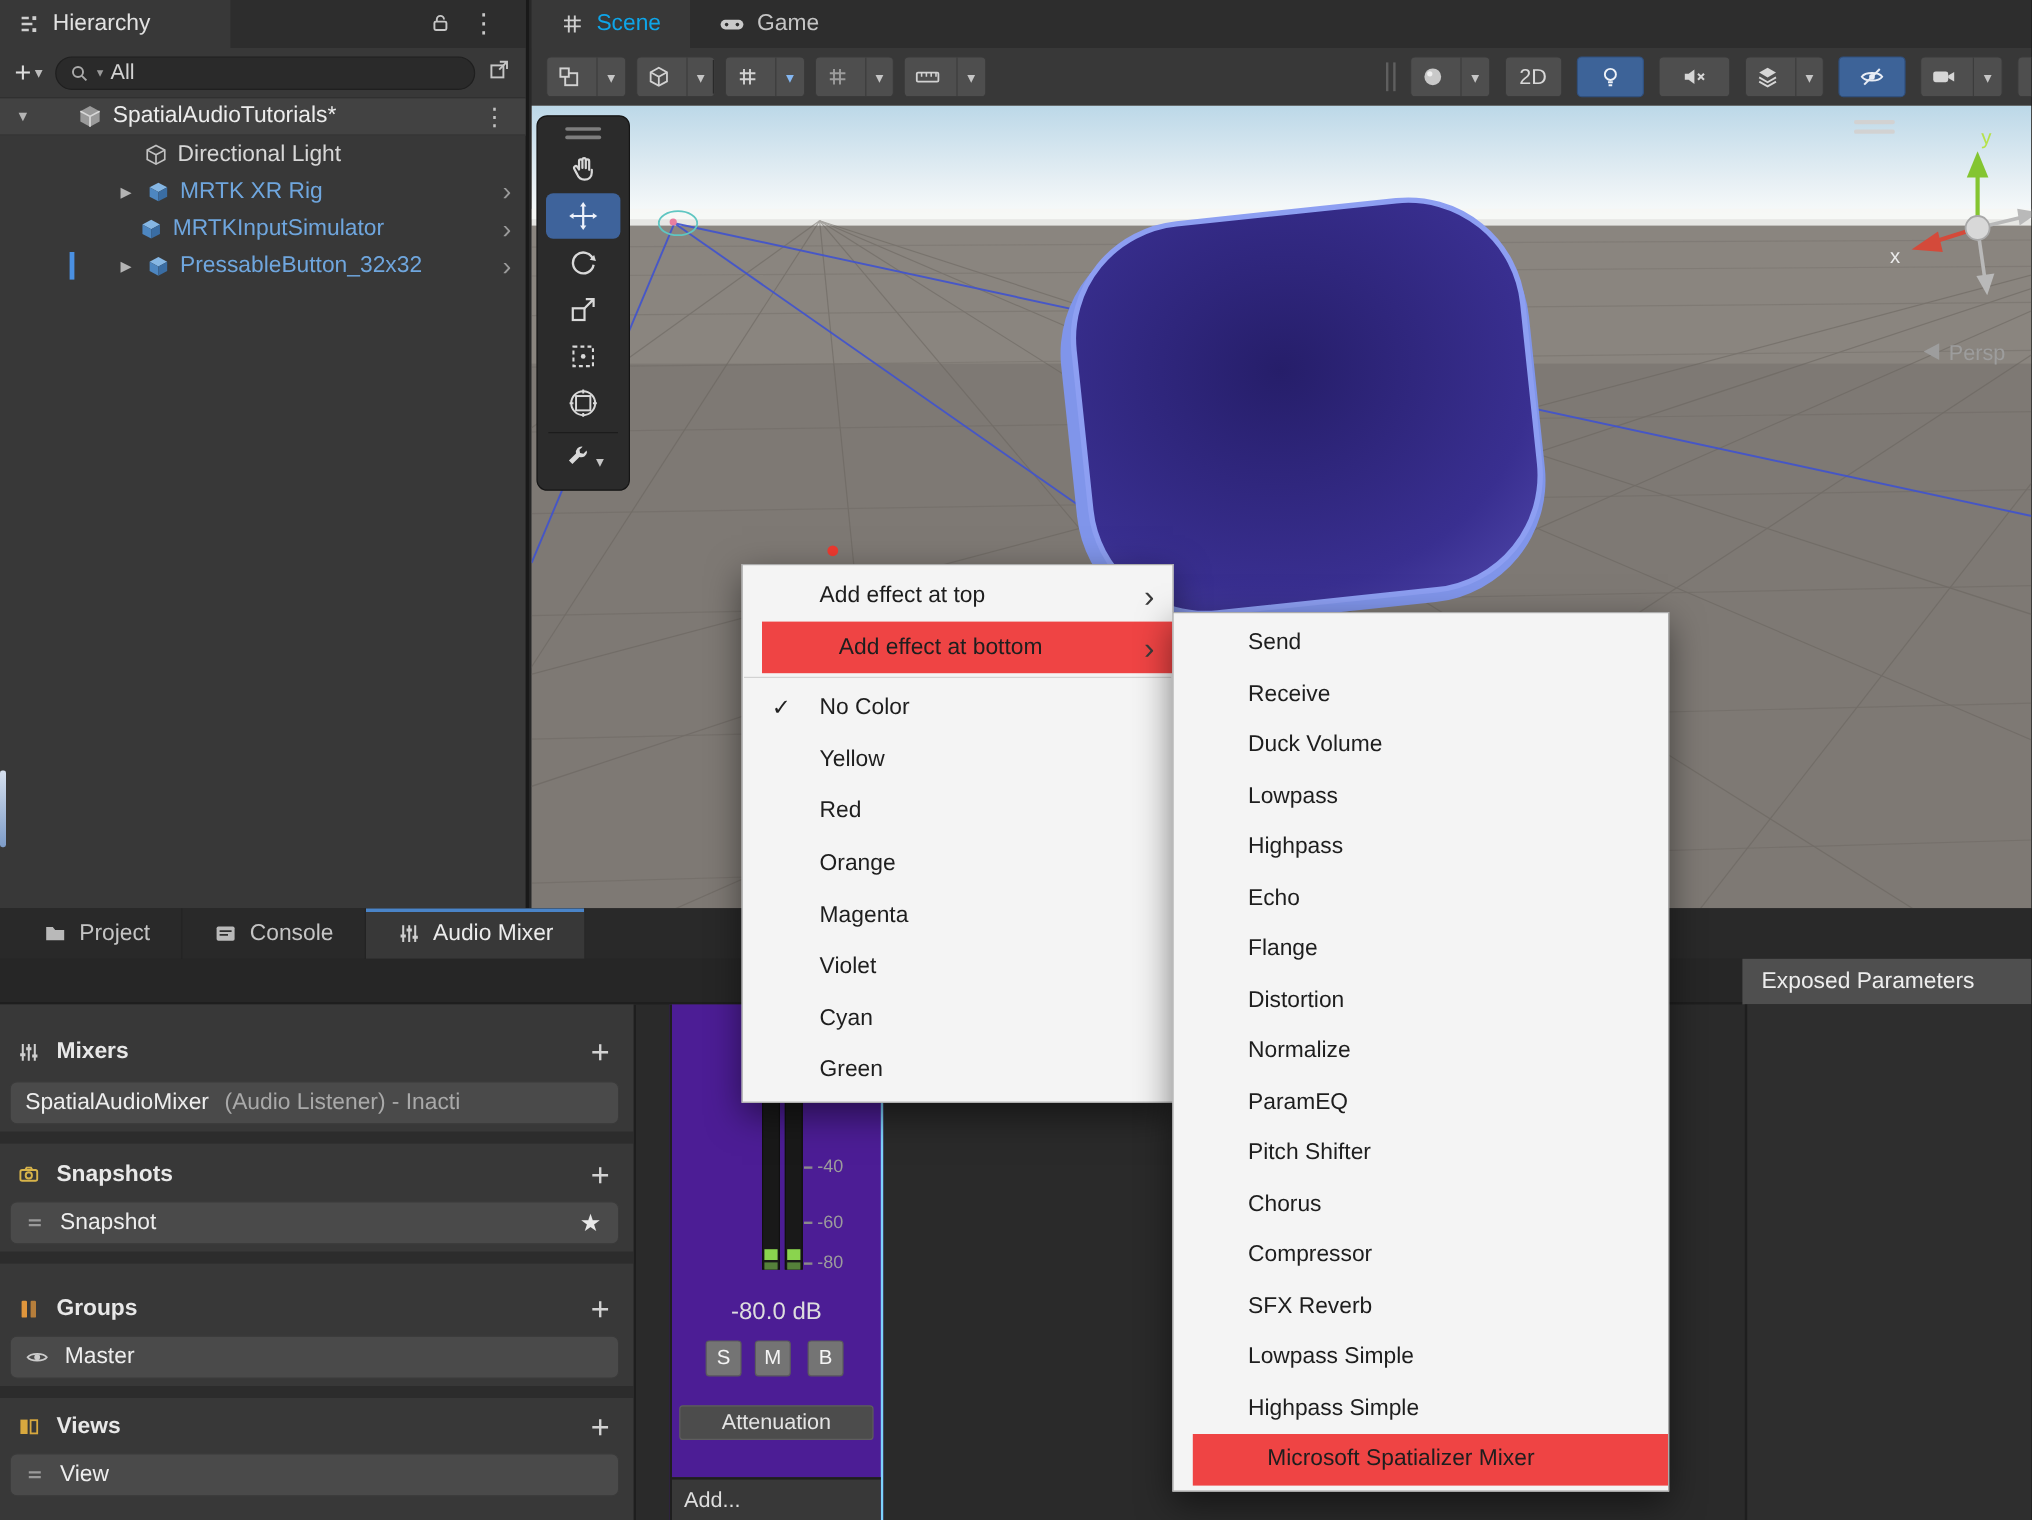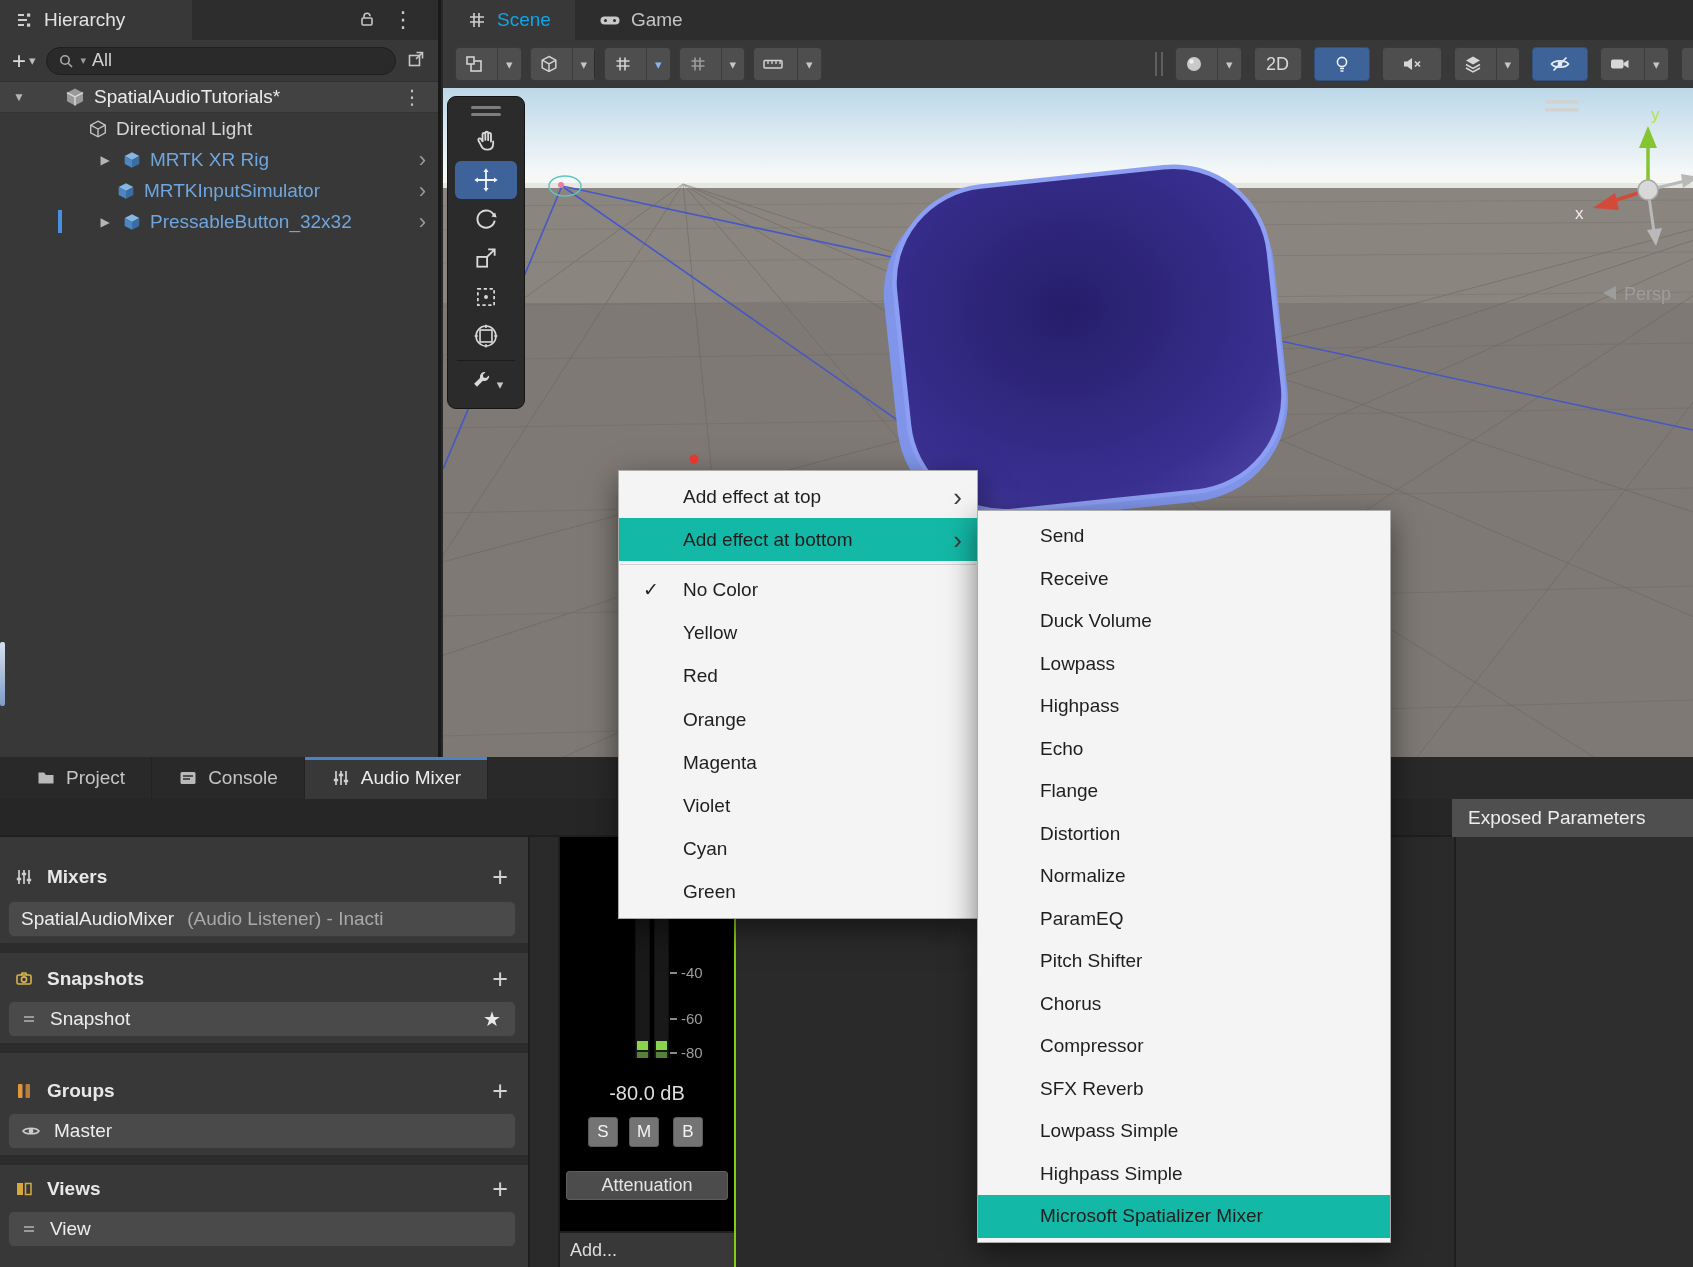--- a/index.html
+++ b/index.html
@@ -63,37 +63,37 @@
   .bp-toolbar { position:absolute; top:42px; left:0; right:0; height:38px; background:#262626; border-bottom:2px solid #1e1e1e; }
   .exposed { position:absolute; right:0; top:0; width:241px; height:38px; background:#4f4f4f; display:flex; align-items:center; padding-left:16px; font-size:19px; color:#ededed; }
   .mixpane { position:absolute; left:0; top:80px; width:530px; bottom:0; background:#383838; border-right:2px solid #1e1e1e; }
   .sechead { position:absolute; left:0; right:0; height:40px; display:flex; align-items:center; gap:13px; padding-left:14px; font-size:19px; font-weight:bold; color:#e8e8e8; }
   .sechead .plus { position:absolute; right:20px; font-size:27px; font-weight:normal; color:#d2d2d2; }
   .mrow { position:absolute; left:8px; right:12px; height:36px; background:#4a4a4a; border:1px solid #3a3a3a; border-radius:6px; display:flex; align-items:center; gap:13px; padding-left:12px; font-size:19px; color:#ededed; }
   .mrow .suffix { color:#a9a9a9; }
   .mrow .star { position:absolute; right:14px; font-size:20px; color:#e8e8e8; }
   .secsep { position:absolute; left:0; right:0; height:10px; background:#2c2c2c; }
 
-  .strip { position:absolute; left:558px; top:80px; width:178px; bottom:0; background:#000000; border-left:2px solid #1e1e1e; border-right:2px solid #84cc16; }
+  .strip { position:absolute; left:558px; top:80px; width:178px; bottom:0; background:#4c1d95; border-left:2px solid #1e1e1e; border-right:2px solid #7dd3fc; }
   .meterbar { position:absolute; top:10px; width:15px; height:211px; background:#191919; border:1px solid #101010; }
   .mgreen { position:absolute; left:1px; right:1px; }
   .mtick { position:absolute; left:110px; display:flex; align-items:center; gap:4px; color:#9c9c9c; font-size:15px; }
   .mtick i { display:block; width:7px; height:2px; background:#8a8a8a; }
   .dblabel { position:absolute; top:245px; left:0; right:0; text-align:center; font-size:20px; color:#dedede; }
   .smb { position:absolute; top:280px; width:30px; height:30px; background:#747474; border:1px solid #5c5c5c; border-radius:3px; display:flex; align-items:center; justify-content:center; font-size:17px; color:#f4f4f4; }
   .attn { position:absolute; left:6px; right:6px; top:334px; height:29px; background:#4c4c4c; border:1px solid #5e5e5e; border-radius:3px; display:flex; align-items:center; justify-content:center; font-size:18px; color:#e4e4e4; }
   .strip-bottom { position:absolute; left:0; right:0; bottom:0; height:36px; background:#383838; border-top:2px solid #1e1e1e; display:flex; align-items:center; padding-left:10px; font-size:18px; color:#dedede; }
   .rightpane { position:absolute; left:1454px; top:80px; right:0; bottom:0; background:#2e2e2e; border-left:2px solid #1e1e1e; }
 
   
   .menu { position:absolute; background:#f4f4f4; border:1px solid #ababab; box-shadow:0 10px 28px rgba(0,0,0,.5); padding:4px 0; z-index:60; }
   .mi { position:relative; display:flex; align-items:center; padding-left:64px; font-size:19px; color:#1e1e1e; }
   .mi.h43 { height:43.2px; }
   .mi.h42 { height:42.5px; padding-left:62px; }
-  .mi.hl { background:#14b8a6; }
+  .mi.hl { background:#ef4444;margin-left:16px; }
   .mi .check { position:absolute; left:16px; width:32px; text-align:center; color:#222; }
   .mi .subarrow { position:absolute; right:15px; font-size:26px; color:#3a3a3a; line-height:1; }
   .msep { height:1px; background:#d2d2d2; margin:3px 1px; }
 </style>
 </head>
 <body>
 
 <div class="app">
 
   <div class="hier">
@@ -137,21 +137,21 @@
     <div class="tree">
       <div class="trow root" style="padding-left:66px;">
         <span class="fold" style="margin-left:-56px;">▼</span>
         <svg width="22" height="22" viewBox="0 0 20 20" style="margin-left:28px;">
             <path d="M10 2.2 17.3 6.1V13.9L10 17.8 2.7 13.9V6.1Z" fill="#9a9a9a"></path>
             <path d="M2.7 6.1 10 10 17.3 6.1M10 10V17.8" fill="none" stroke="#d8d8d8" stroke-width="1.3"></path>
           </svg>
         <span>SpatialAudioTutorials*</span>
         <span class="kebab-r">⋮</span>
       </div>
-      <div class="trow" style="padding-left:88px;">
+      <div class="trow" style="padding-left:120px;">
         <svg width="20" height="20" viewBox="0 0 20 20">
             <path d="M10 2.2 17.3 6.1V13.9L10 17.8 2.7 13.9V6.1Z" fill="none" stroke="#c2c2c2" stroke-width="1.4"></path>
             <path d="M2.7 6.1 10 10 17.3 6.1M10 10V17.8" fill="none" stroke="#c2c2c2" stroke-width="1.4"></path>
           </svg>
         <span>Directional Light</span>
       </div>
       <div class="trow" style="padding-left:96px;">
         <span class="fold">▶</span>
         <svg width="20" height="20" viewBox="0 0 20 20">
             <path d="M10 2.2 17.3 6.1 10 10 2.7 6.1Z" fill="#86b7e4"></path>

